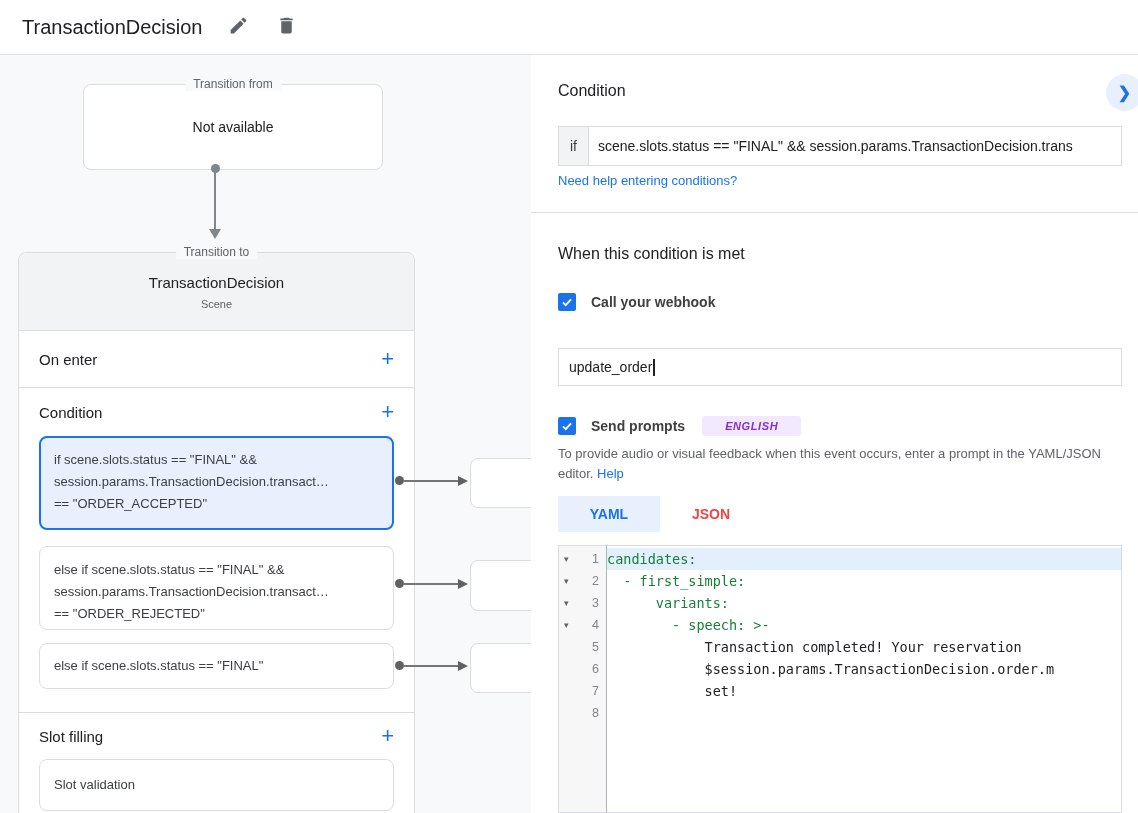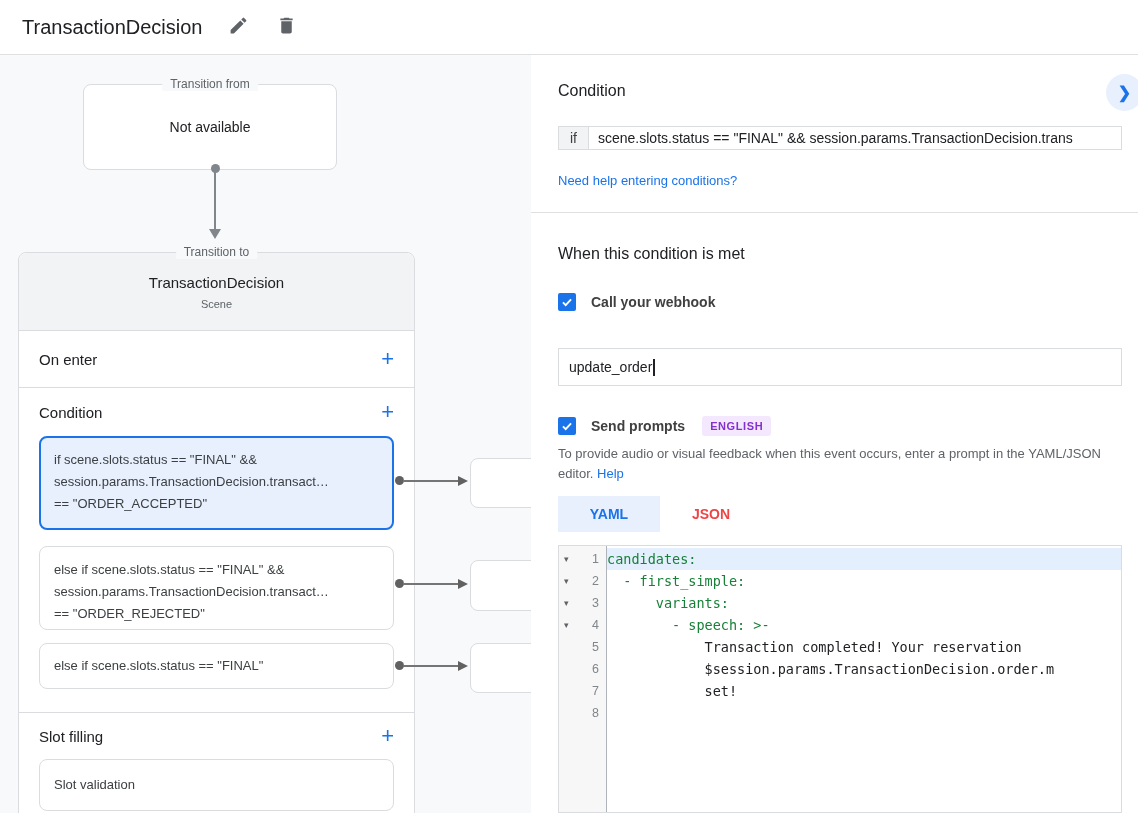--- a/index.html
+++ b/index.html
@@ -14,21 +14,21 @@
   .icon-btn { width:24px; height:24px; margin-left:24px; border:none; background:transparent; cursor:pointer; color:#5f6368; }
   .icon-btn svg { width:21px; height:21px; fill:#5f6368; }
   .topbar-right { margin-left:auto; display:flex; align-items:center; }
   .cancel-btn { color:#1a73e8; font-size:14px; font-weight:bold; background:none; border:none; margin-right:36px; cursor:pointer; }
   .save-btn { background:#1a73e8; color:#fff; font-size:14px; font-weight:bold; border:none; border-radius:4px;
               width:96px; height:36px; margin-right:17px; cursor:pointer; }
 
   
   .left-panel { position:absolute; left:0; top:55px; width:531px; height:758px; background:#f8f9fa; overflow:hidden; }
 
-  .tfrom-box { position:absolute; left:83px; top:29px; width:254px; height:86px; background:#fff;
+  .tfrom-box { position:absolute; left:83px; top:29px; width:300px; height:86px; background:#fff;
                border:1px solid #dadce0; border-radius:8px; display:flex; align-items:center; justify-content:center; }
   .box-legend { position:absolute; top:-8px; left:50%; transform:translateX(-50%); background:#f8f9fa;
                 padding:0 8px; font-size:12px; color:#5f6368; white-space:nowrap; }
   .tfrom-value { font-size:14px; color:#202124; }
 
   .v-dot { position:absolute; left:211px; top:109px; width:9px; height:9px; border-radius:50%; background:#80868b; }
   .v-line { position:absolute; left:214px; top:115px; width:2px; height:60px; background:#80868b; }
   .v-arrowhead { position:absolute; left:209px; top:174px; width:0; height:0;
                  border-left:6px solid transparent; border-right:6px solid transparent; border-top:10px solid #80868b; }
 
@@ -58,40 +58,40 @@
   .h-line { position:absolute; left:403px; width:56px; height:2px; background:#757575; }
   .h-arrowhead { position:absolute; left:458px; width:0; height:0;
                  border-top:5px solid transparent; border-bottom:5px solid transparent; border-left:10px solid #616161; }
   .target-box { position:absolute; left:470px; width:72px; background:#fff; border:1px solid #dadce0; border-radius:8px; }
 
   
   .right-panel { position:absolute; left:531px; top:55px; width:607px; height:758px; background:#fff; }
   .panel-title { position:absolute; left:27px; top:27px; font-size:16px; color:#202124; }
   .chevron-btn { position:absolute; left:575px; top:19px; width:37px; height:37px; border-radius:50%;
                  background:#e8f0fe; border:none; color:#1a73e8; font-size:16px; font-weight:bold; cursor:pointer; }
-  .if-row { position:absolute; left:27px; top:71px; width:564px; height:24px; display:flex;text-align:center; }
+  .if-row { position:absolute; left:27px; top:71px; width:564px; height:40px; display:flex;text-align:center; }
   .if-chip { width:30px; background:#f1f3f4; border:1px solid #dadce0; border-right:none; display:flex;
              align-items:center; justify-content:center; font-size:14px; color:#3c4043; }
   .cond-input { flex:1; border:1px solid #dadce0; background:#fff; display:flex; align-items:center;
                 padding:0 9px; font-size:14px; color:#202124; white-space:nowrap; overflow:hidden; }
   .help-link { position:absolute; left:27px; top:118px; font-size:13px; color:#1a73e8; text-decoration:none; }
   .panel-divider { position:absolute; left:0; top:157px; width:607px; border-top:1px solid #e0e0e0; }
   .when-title { position:absolute; left:27px; top:190px; font-size:16px; color:#202124; }
 
   .check-row { position:absolute; left:27px; display:flex; align-items:center; }
   .checkbox { width:18px; height:18px; background:#1a73e8; border-radius:2px; display:inline-flex;
               align-items:center; justify-content:center; cursor:pointer; flex:none; }
   .check-label { font-size:14px; font-weight:bold; color:#404040; margin-left:15px; }
   .desc { position:absolute; left:27px; font-size:13px; color:#5f6368; line-height:20px; }
   .desc a { color:#1a73e8; }
   .text-input { position:absolute; left:27px; width:564px; height:38px; border:1px solid #dadce0;
                 display:flex; align-items:center; padding:0 10px; font-size:14px; color:#202124; background:#fff; }
   .caret { display:inline-block; width:1.5px; height:17px; background:#202124; margin-left:1px; }
   .lang-badge { display:inline-block; margin-left:17px; background:#f3e8fd; color:#8430ce; font-size:11px;
-                font-weight:bold; letter-spacing:0.6px; padding:4px 8px; border-radius:3px; }
+                font-weight:bold; letter-spacing:0.6px; padding:4px 23px; border-radius:3px;font-style:italic; }
 
   .tabs { position:absolute; left:27px; top:441px; display:flex; }
   .tab { width:102px; height:36px; display:flex; align-items:center; justify-content:center;
          font-size:14px; font-weight:bold; cursor:pointer; }
   .tab.active { background:#e8f0fe; color:#1a73e8; }
   .tab.inactive { background:#fff; color:#ef4444; }
 
   .editor { position:absolute; left:27px; top:490px; width:564px; height:268px; border:1px solid #dadce0;
             background:#fff; overflow:hidden; }
   .gutter-bg { position:absolute; left:0; top:0; bottom:0; width:48px; background:#f7f7f7; border-right:1px solid #aeb4ba; }

